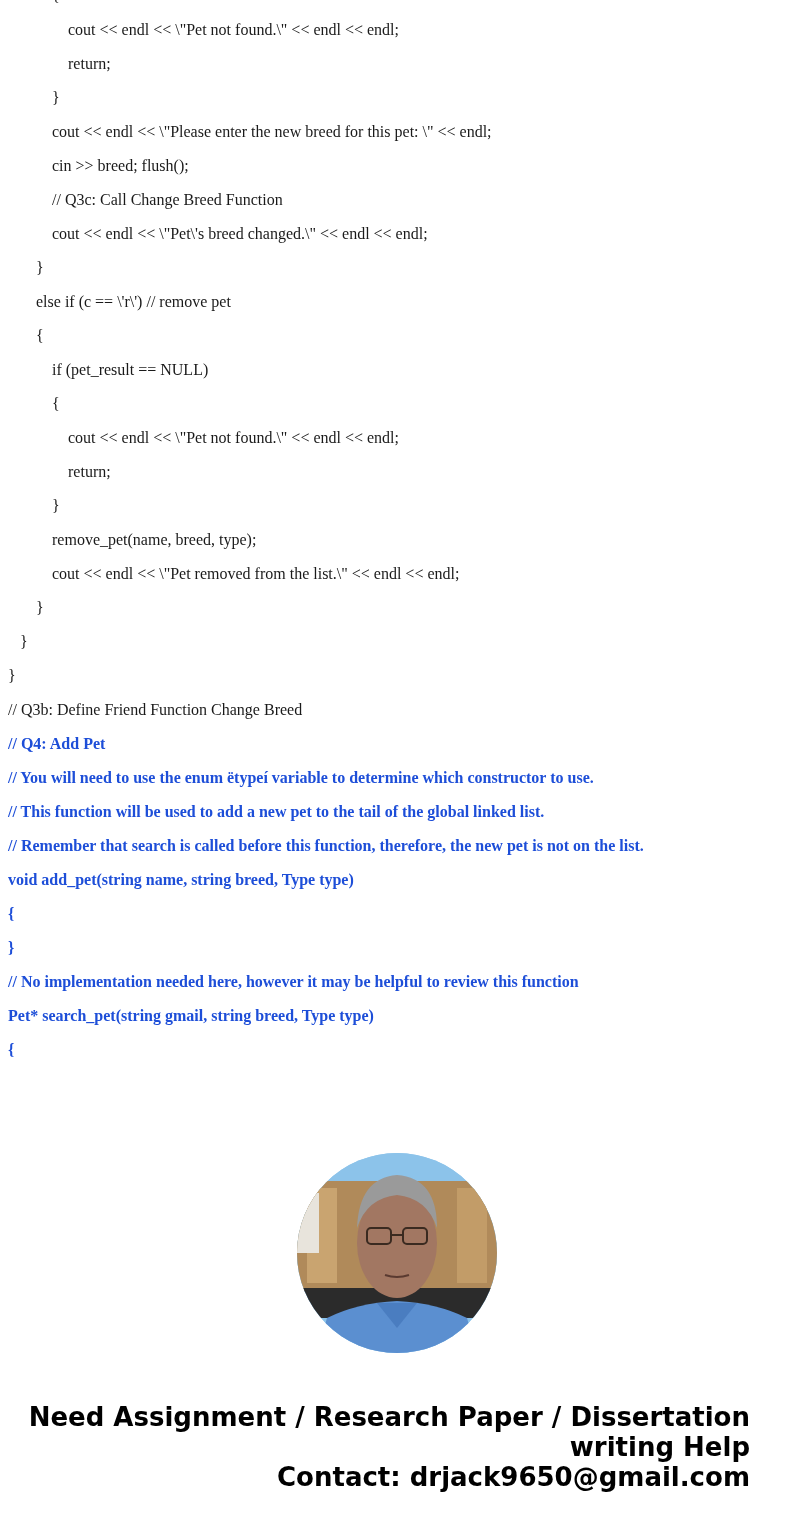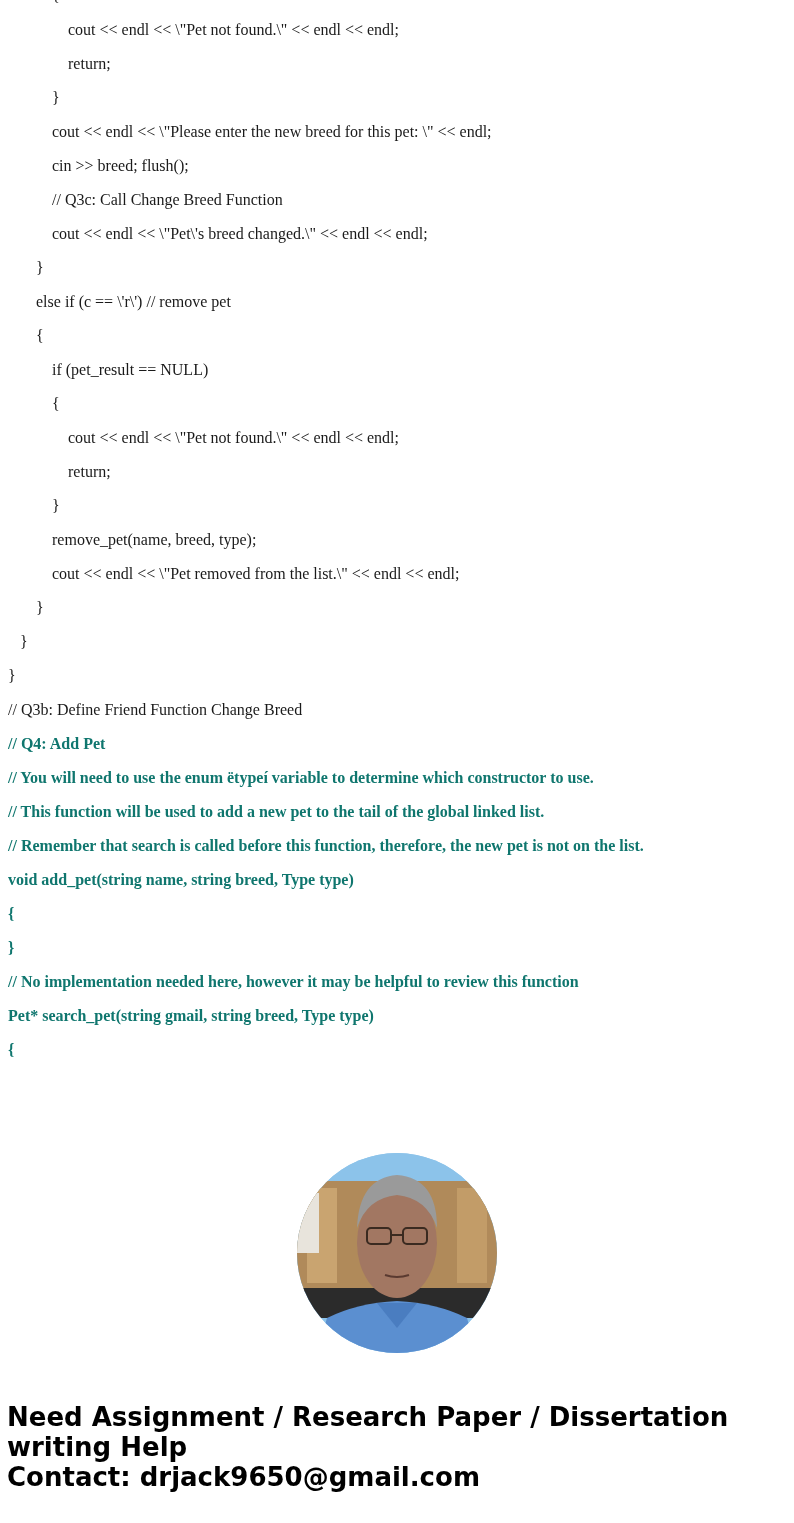--- a/index.html
+++ b/index.html
@@ -33,21 +33,21 @@
     }
     .code-line {
       height: 34px;
       line-height: 34px;
       font-size: 16px;
       white-space: pre;
       color: #1a1a1a;
     }
     .code-line.bold {
       font-weight: bold;
-      color: #0f766e;
+      color: #1d4ed8;
     }
     .ind0 { padding-left: 8px; }
     .ind1 { padding-left: 20px; }
     .ind2 { padding-left: 36px; }
     .ind3 { padding-left: 52px; }
     .ind4 { padding-left: 68px; }
 
     .avatar {
       position: absolute;
       left: 297px;
@@ -58,27 +58,26 @@
       overflow: hidden;
       background: #8fc4ea;
     }
     .avatar svg { display: block; }
 
     .promo {
       position: absolute;
       left: 0;
       top: 1402px;
       width: 750px;
-      text-align: left;
+      text-align: right;
       font-family: "DejaVu Sans", sans-serif;
       font-weight: bold;
       font-size: 26px;
       line-height: 30px;
       color: #000000;
-      margin-left: 7px;
     }
     .promo div { white-space: nowrap; }
   </style>
 </head>
 <body>
 
 <div class="code-area">
   <ul class="code-lines" id="code-lines">
       <li class="code-line ind3">{</li>
       <li class="code-line ind4">cout &lt;&lt; endl &lt;&lt; \"Pet not found.\" &lt;&lt; endl &lt;&lt; endl;</li>

